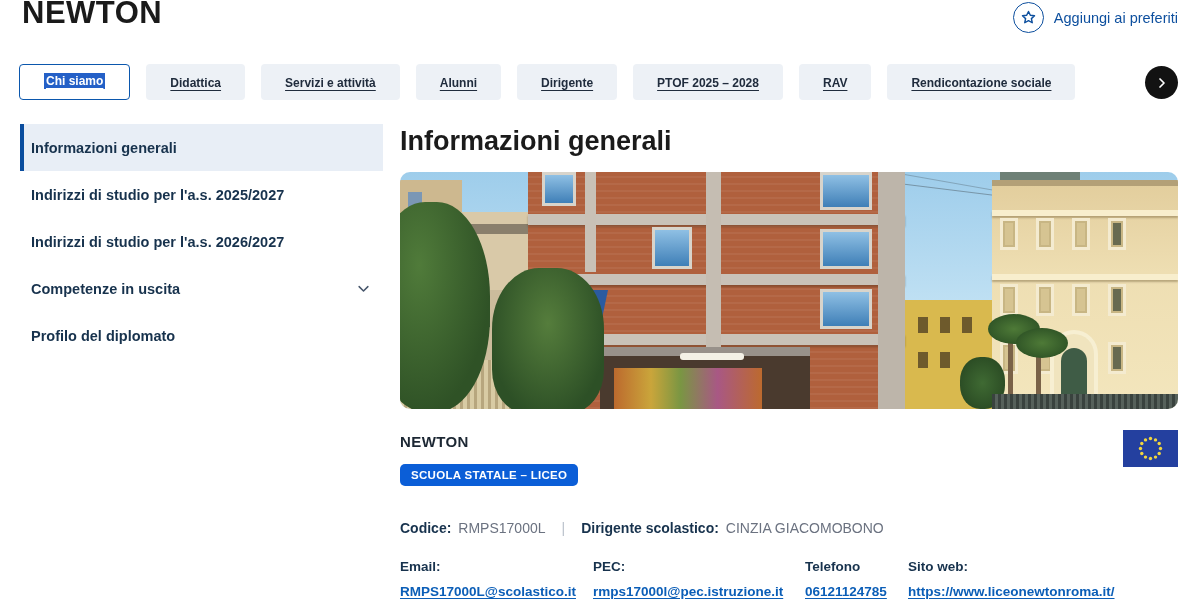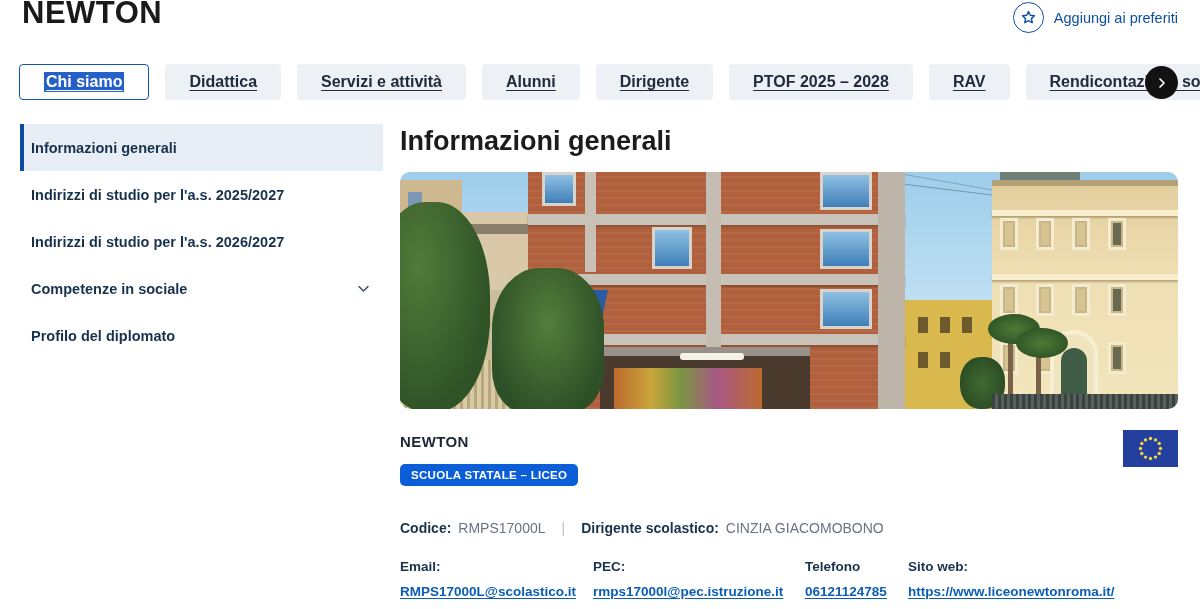--- a/index.html
+++ b/index.html
@@ -13,22 +13,22 @@
   .top-header { display:flex; justify-content:space-between; align-items:flex-start; padding:0 22px; }
   .site-title { font-size:31px; font-weight:800; letter-spacing:.5px; color:#1a1a1a; margin:-5px 0 0; }
   .fav-btn { display:flex; align-items:center; gap:10px; margin-top:2px; cursor:pointer; }
   .fav-circle { width:31px; height:31px; border:1.6px solid #0d4f9e; border-radius:50%静; border-radius:50%;
     display:flex; align-items:center; justify-content:center; }
   .fav-label { color:#0d4f9e; font-weight:400; font-size:14.5px; }
 
   
   .tabs-wrap { position:relative; margin-top:31px; height:37px; width:1200px; overflow:hidden; padding-left:19px; }
   .tabs { display:flex; gap:16px; height:36px; width:1400px; }
-  .tab { display:flex; align-items:center; padding:10px 24px; background:#edf1f6; border-radius:4px;
-    font-size:16px; font-weight:700; color:#202c3d; text-decoration:underline; text-underline-offset:3px;
+  .tab { display:flex; align-items:flex-end; padding:10px 24px; background:#edf1f6; border-radius:4px;
+    font-size:12px; font-weight:700; color:#202c3d; text-decoration:underline; text-underline-offset:3px;
     white-space:nowrap; cursor:pointer; }
   .tab.active { background:#fff; border:1.6px solid #0b57ad; text-decoration:none; }
   .tab.active .sel-text { background:#2460c7; color:#fff; text-decoration:underline; text-underline-offset:3px; padding:1px 2px; }
   .next-btn { position:absolute; right:22px; top:2px; width:33px; height:33px; border-radius:50%;
     background:#121212; display:flex; align-items:center; justify-content:center; cursor:pointer; z-index:5; }
 
   
   .content { display:flex; padding:23px 22px 0 20px; }
   .sidebar { width:363px; flex:none; }
   .side-item { display:flex; align-items:center; justify-content:space-between; height:47px;
@@ -177,21 +177,21 @@
     <div class="side-item active">
       <span>Informazioni generali</span>
     </div>
     <div class="side-item">
       <span>Indirizzi di studio per l'a.s. 2025/2027</span>
     </div>
     <div class="side-item">
       <span>Indirizzi di studio per l'a.s. 2026/2027</span>
     </div>
     <div class="side-item">
-      <span>Competenze in sociale</span>
+      <span>Competenze in uscita</span>
       <svg width="15" height="15" viewBox="0 0 24 24" fill="none" stroke="#46566b" stroke-width="2.4" stroke-linecap="round" stroke-linejoin="round">
           <polyline points="5 9 12 16 19 9"></polyline>
         </svg>
     </div>
     <div class="side-item">
       <span>Profilo del diplomato</span>
     </div>
   </nav>
 
   <main class="main">

